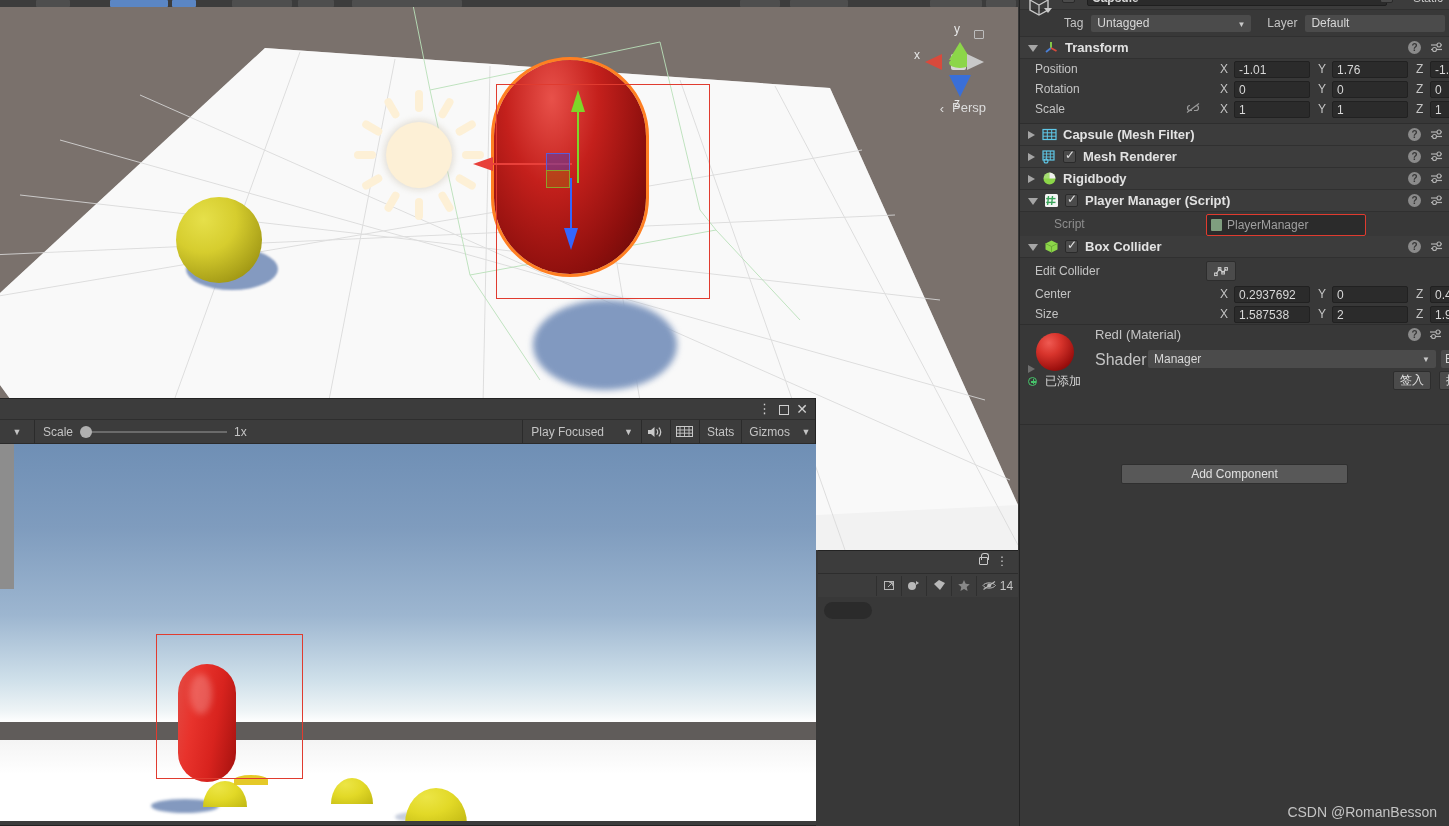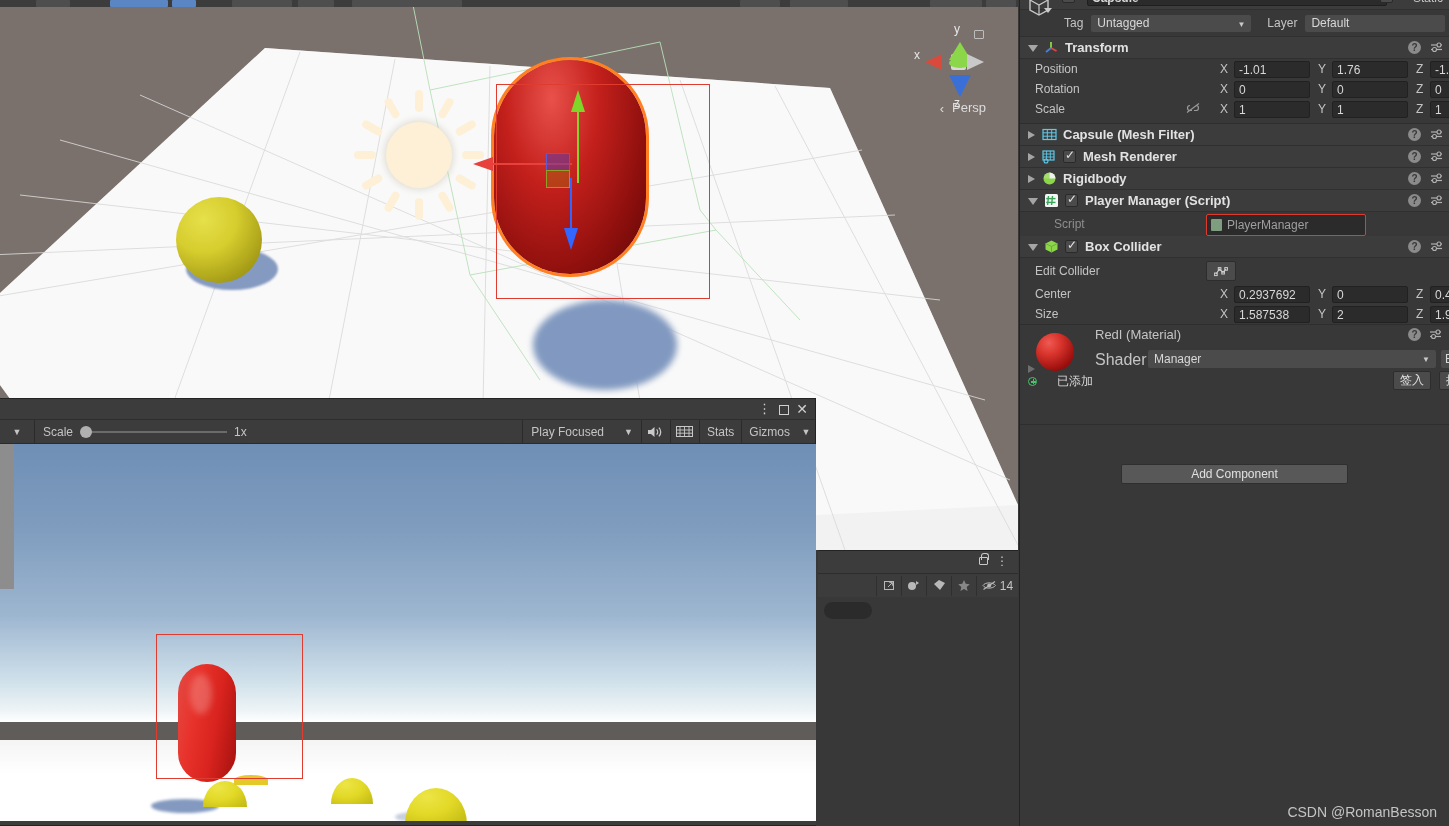--- a/index.html
+++ b/index.html
@@ -393,21 +393,21 @@
     position: absolute; left: 128px; top: 25px; width: 288px; height: 18px;
     background: #4b4b4b; border-radius: 2px; display:flex; align-items:center;
     padding: 0 6px; color: #d8d8d8; font-size: 12px;
   }
   #shader-caret { position:absolute; right: 6px; top: 5px; font-size: 8px; color:#c9c9c9;}
   #shader-edit-btn {
     position: absolute; left: 421px; top: 25px; width: 40px; height: 18px;
     background: #4b4b4b; border-radius: 2px; color:#d8d8d8; font-size:12px;
     display:flex; align-items:center; padding-left:4px;
   }
-  #added-row { position: absolute; left: 8px; top: 48px; display:flex; align-items:center; gap: 20px;}
+  #added-row { position: absolute; left: 8px; top: 48px; display:flex; align-items:center; gap: 8px;}
   #added-dot { width: 9px; height: 9px; border-radius: 50%; border: 1.5px solid #46c46a; position: relative;}
   #added-dot:after{content:'';position:absolute;left:2px;top:3px;width:5px;height:1.5px;background:#46c46a;}
   #added-dot:before{content:'';position:absolute;left:3.75px;top:1.25px;width:1.5px;height:5px;background:#46c46a;}
   #added-text { color: #d8d8d8; font-size: 12px; }
   .vcs-btn {
     position: absolute; top: 46px; height: 19px; background: #4b4b4b;
     border: 1px solid #2d2d2d; border-radius: 2px;
     display: flex; align-items: center; justify-content: center;
     color: #e0e0e0; font-size: 12px; padding: 0 6px;
   }

